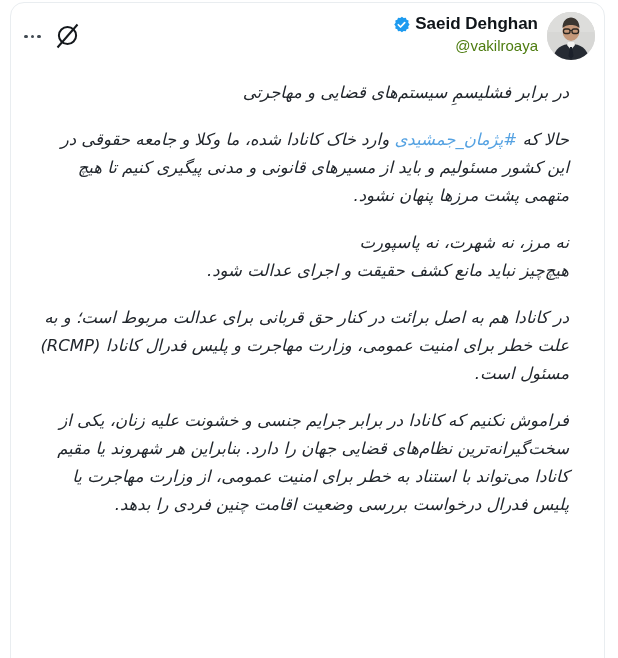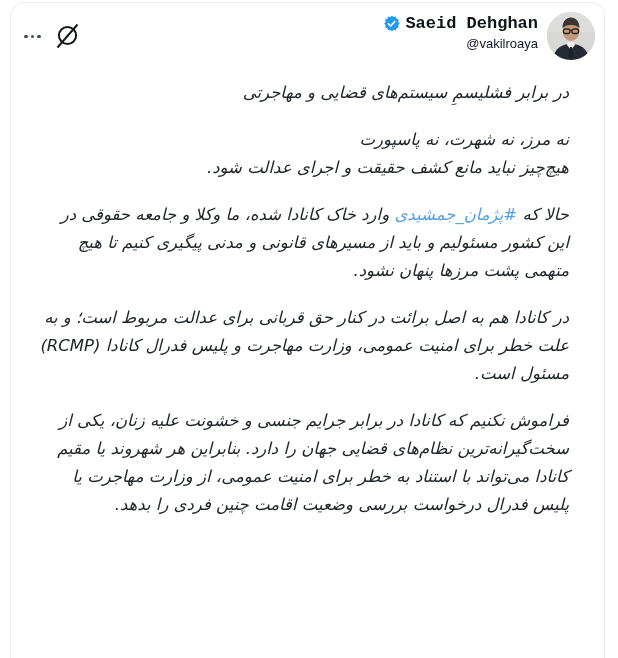--- a/index.html
+++ b/index.html
@@ -36,31 +36,31 @@
   }
   .actions { display: flex; align-items: center; gap: 11px; margin-top: 11px; }
   .dots { display: flex; gap: 3px; align-items: center; padding: 4px 2px; cursor: pointer; }
   .dots i { width: 3.5px; height: 3.5px; border-radius: 50%; background: #414a52; display: block; }
   .grok { width: 27px; height: 27px; cursor: pointer; }
 
   .user { display: flex; align-items: flex-start; }
   .names { text-align: right; margin-right: 9px; margin-top: 2px; }
   .name-row { display: flex; align-items: center; justify-content: flex-end; gap: 4px; direction: ltr; }
   .display-name {
-    font-family: Liberation Mono, monospace;
+    font-family: Liberation Sans, sans-serif;
     font-weight: 700;
     font-size: 17px;
     color: #0f1419;
     white-space: nowrap;
   }
   .badge { width: 19px; height: 19px; display: inline-block; }
   .handle {
     font-family: "Liberation Sans", sans-serif;
-    font-size: 13px;
-    color: #0f172a;
+    font-size: 15px;
+    color: #4d7c0f;
     margin-top: 3px;
   }
   .avatar {
     width: 48px; height: 48px;
     border-radius: 50%;
     overflow: hidden;
     flex: 0 0 auto;
     background: #d9d9d9;
   }
 
@@ -124,26 +124,26 @@
             <rect x="25" y="17" width="6.5" height="4.5" rx="2" fill="none" stroke="#2c2722" stroke-width="1.3"></rect>
             <line x1="23" y1="18.5" x2="25" y2="18.5" stroke="#2c2722" stroke-width="1.2"></line>
           </svg>
         </div>
       </div>
     </div>
 
     <div class="tweet-body">
       <p>در برابر فشلیسمِ سیستم‌های قضایی و مهاجرتی</p>
 
+      <p><span>حالا که </span><a class="hashtag">#پژمان_جمشیدی</a><span> وارد خاک کانادا شده، ما وکلا و جامعه حقوقی در این کشور مسئولیم و باید از مسیرهای قانونی و مدنی پیگیری کنیم تا هیچ متهمی پشت مرزها پنهان نشود.</span></p>
+
       <p>
         <span class="line">نه مرز، نه شهرت، نه پاسپورت</span>
         <span class="line">هیچ‌چیز نباید مانع کشف حقیقت و اجرای عدالت شود.</span>
       </p>
-
-      <p><span>حالا که </span><a class="hashtag">#پژمان_جمشیدی</a><span> وارد خاک کانادا شده، ما وکلا و جامعه حقوقی در این کشور مسئولیم و باید از مسیرهای قانونی و مدنی پیگیری کنیم تا هیچ متهمی پشت مرزها پنهان نشود.</span></p>
 
 
       <p>
         <span class="line">در کانادا هم به اصل برائت در کنار حق قربانی برای عدالت مربوط است؛ و به علت خطر برای امنیت عمومی، وزارت مهاجرت و پلیس فدرال کانادا (RCMP) مسئول است.</span>
       </p>
 
       <p>فراموش نکنیم که کانادا در برابر جرایم جنسی و خشونت علیه زنان، یکی از سخت‌گیرانه‌ترین نظام‌های قضایی جهان را دارد. بنابراین هر شهروند یا مقیم کانادا می‌تواند با استناد به خطر برای امنیت عمومی، از وزارت مهاجرت یا پلیس فدرال درخواست بررسی وضعیت اقامت چنین فردی را بدهد.</p>
     </div>
 
   </div>

